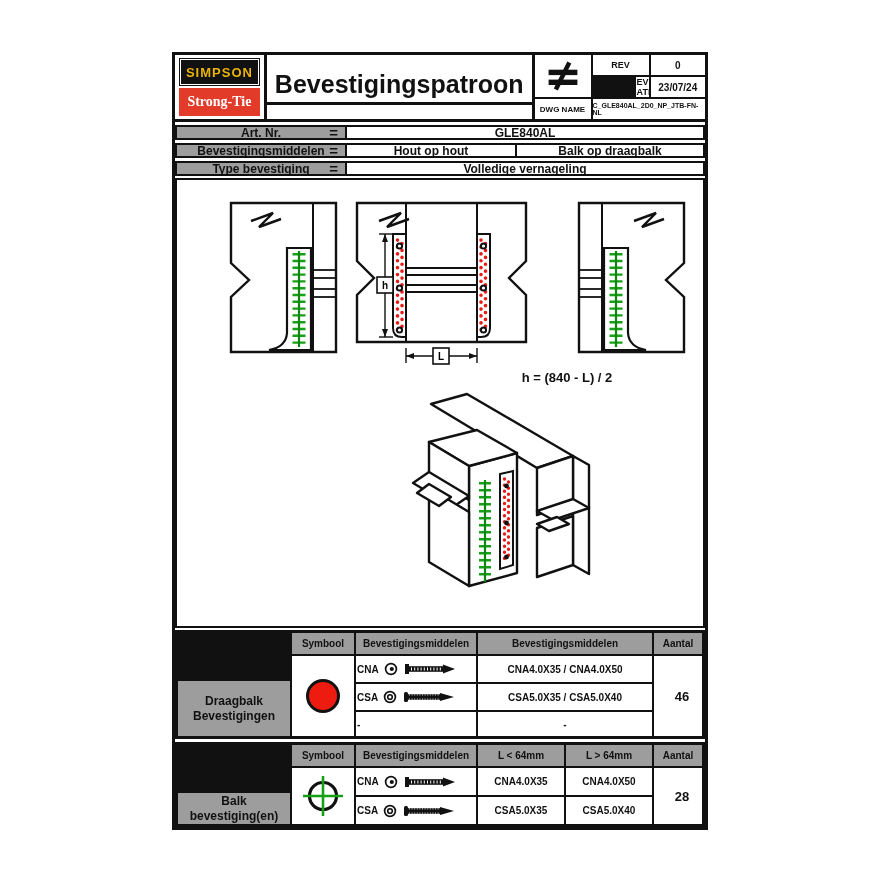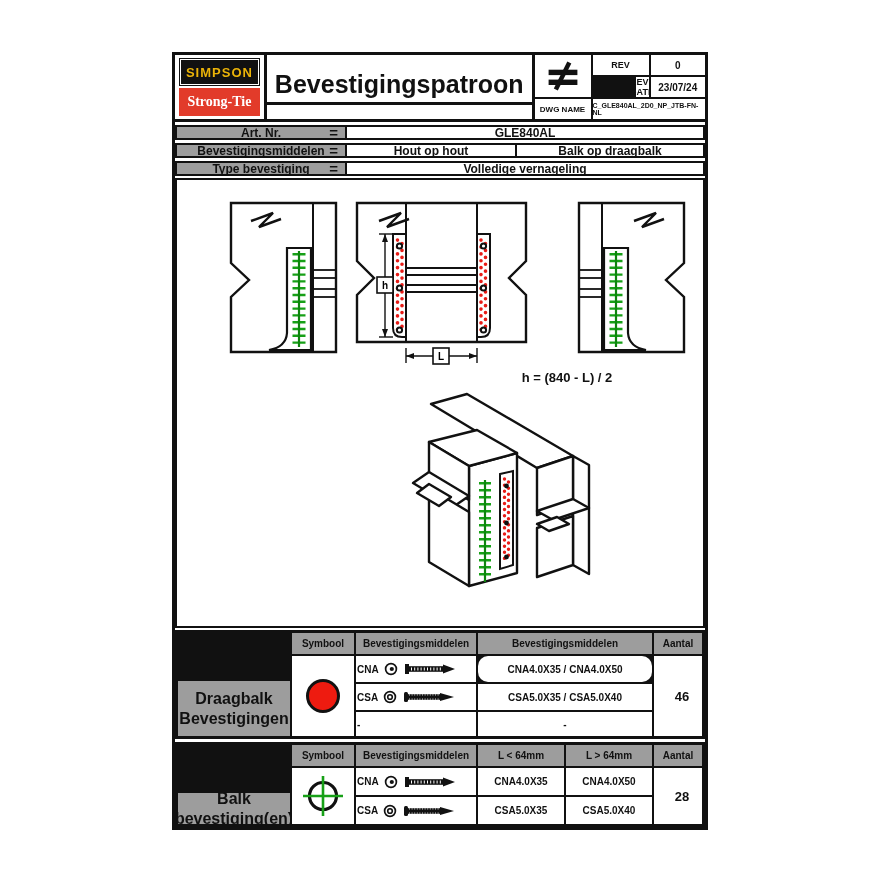--- a/index.html
+++ b/index.html
@@ -43,21 +43,21 @@
   .drawing{border:2.5px solid #111;box-sizing:border-box;flex:1;position:relative;background:#fff;}
   .formula{position:absolute;left:280px;top:190px;width:220px;text-align:center;font-weight:bold;font-size:13px;}
   .dwg-svg{position:absolute;}
 
   
   .tbl{background:#111;display:grid;gap:2px;border:3px solid #111;box-sizing:border-box;flex:none;}
   .t1{grid-template-columns:112px 62px 120px 174px 1fr;grid-template-rows:21px 26px 26px 24px;margin-top:2px;}
   .t2{grid-template-columns:112px 62px 120px 86px 86px 1fr;grid-template-rows:21px 27px 27px;margin-top:3px;}
   .cell{background:#fff;display:flex;align-items:center;justify-content:center;font-weight:bold;font-size:10px;}
   .gray{background:#9d9d9d;}
-  .t-rowlabel{text-align:center;font-size:16px;line-height:1.25;padding:0 8px;margin-top:48px;}
+  .t-rowlabel{text-align:center;font-size:12px;line-height:1.25;padding:0 8px;margin-top:48px;}
   .fast-cell{justify-content:flex-start;padding-left:1px;gap:5px;}
   .num{font-size:13px;padding-left:8px;}
   .sym-red{width:34px;height:34px;border-radius:50%;background:#ee1b10;border:3px solid #111;box-sizing:border-box;}
 </style>
 </head>
 <body>
 
 <div class="canvas">
   <div class="doc">
 
@@ -255,21 +255,21 @@
           <circle cx="7" cy="7" r="5.4" fill="none" stroke="#111" stroke-width="1.7"></circle>
           <circle cx="7.8" cy="7" r="2.1" fill="#111"></circle>
         </svg>
         <svg width="54" height="14" viewBox="0 0 54 14">
           <rect x="2" y="2" width="4" height="10" fill="#111"></rect>
           <rect x="6" y="4.2" width="34" height="5.6" fill="#111"></rect>
           <line x1="8" y1="7" x2="40" y2="7" stroke="#fff" stroke-width="3" stroke-dasharray="1 2.2"></line>
           <polygon points="40,2.5 52,7 40,11.5" fill="#111"></polygon>
         </svg>
       </div>
-      <div class="cell" style="grid-row:2;grid-column:4;border-radius:10px;">CNA4.0X35 / CNA4.0X50</div>
+      <div class="cell" style="grid-row:2;grid-column:4;">CNA4.0X35 / CNA4.0X50</div>
 
       <div class="cell fast-cell" style="grid-row:3;grid-column:3;">
         <span>CSA</span>
         <svg width="14" height="14" viewBox="0 0 14 14">
           <circle cx="7" cy="7" r="5.4" fill="none" stroke="#111" stroke-width="1.7"></circle>
           <circle cx="7" cy="7" r="2.3" fill="none" stroke="#111" stroke-width="1.6"></circle>
         </svg>
         <svg width="54" height="14" viewBox="0 0 54 14">
           <rect x="2" y="2" width="4" height="10" rx="1.5" fill="#111"></rect>
           <rect x="6" y="4.2" width="32" height="5.6" fill="#111"></rect>

